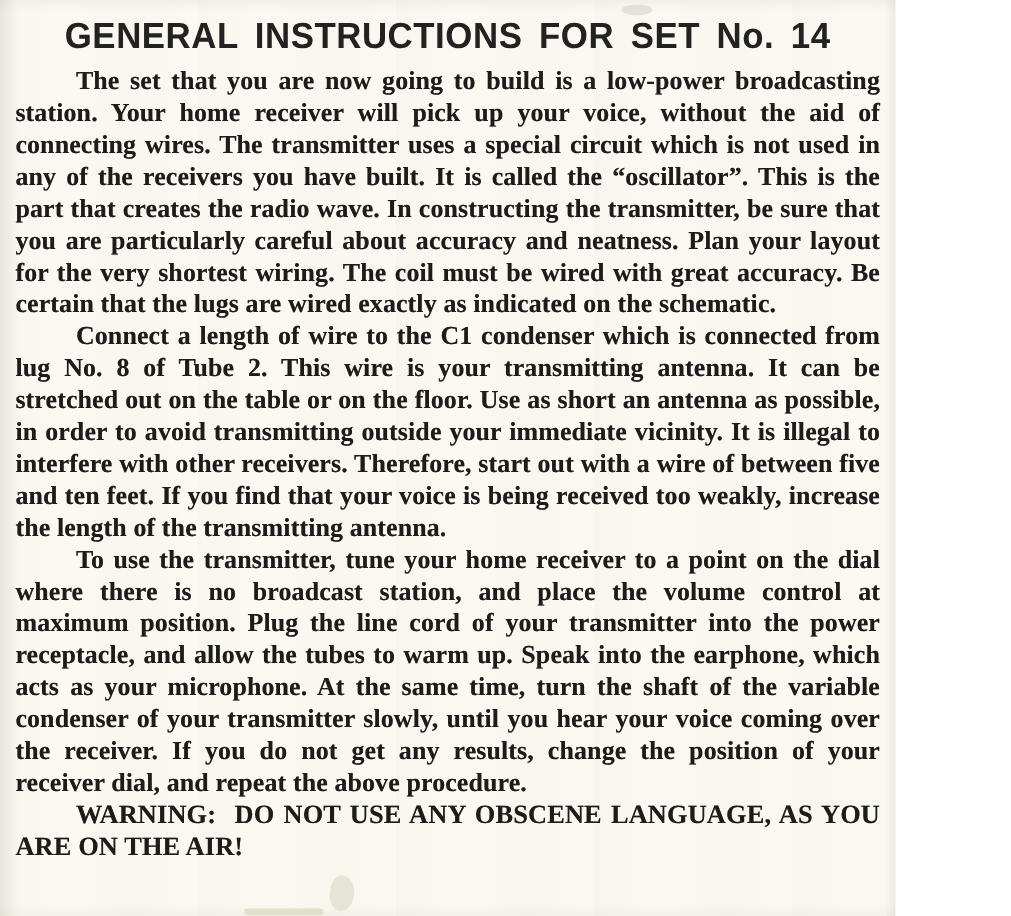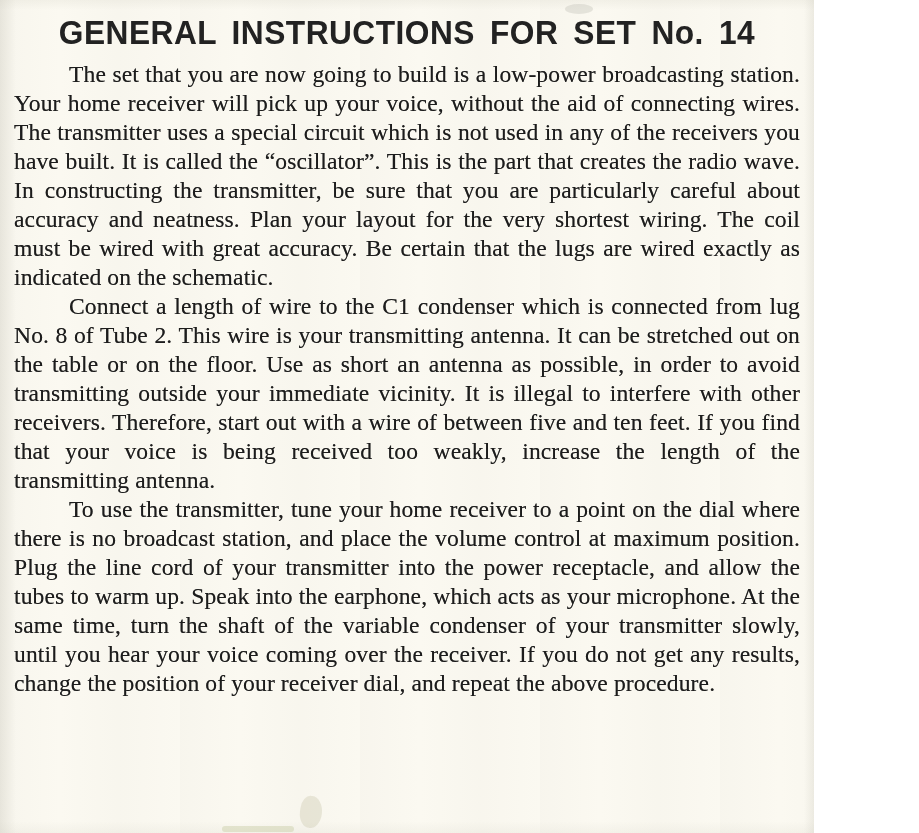--- a/index.html
+++ b/index.html
@@ -32,20 +32,21 @@
     font-size: 33px;
     line-height: 40px;
     letter-spacing: 0.5px;
     word-spacing: 6px;
     transform: scaleX(0.96);
     transform-origin: 50% 50%;
     color: #222222;
   }
   .bodytext {
     padding: 0 14px;
+    font-weight: bold;
   }
   .para {
     margin: 0;
     text-indent: 55px;
     text-align: justify;
     font-size: 23.6px;
     line-height: 29px;
     letter-spacing: 0.1px;
     text-shadow: 0 0 0.4px rgba(20,20,20,0.55);
   }
@@ -93,19 +94,20 @@
 </head>
 <body>
 
 <div class="page">
   <h1 class="title">GENERAL INSTRUCTIONS FOR SET No. 14</h1>
 
   <div class="bodytext">
     <p class="para">The set that you are now going to build is a low-power broadcasting station.  Your home receiver will pick up your voice, without the aid of connecting wires.  The transmitter uses a special circuit which is not used in any of the receivers you have built.  It is called the “oscillator”.  This is the part that creates the radio wave.  In constructing the transmitter, be sure that you are particularly careful about accuracy and neatness.  Plan your layout for the very shortest wiring.  The coil must be wired with great accuracy.  Be certain that the lugs are wired exactly as indicated on the schematic.</p>
     <p class="para">Connect a length of wire to the C1 condenser which is connected from lug No. 8 of Tube 2.  This wire is your transmitting antenna.  It can be stretched out on the table or on the floor.  Use as short an antenna as possible, in order to avoid transmitting outside your immediate vicinity.  It is illegal to interfere with other receivers.  Therefore, start out with a wire of between five and ten feet.  If you find that your voice is being received too weakly, increase the length of the transmitting antenna.</p>
     <p class="para">To use the transmitter, tune your home receiver to a point on the dial where there is no broadcast station, and place the volume control at maximum position.  Plug the line cord of your transmitter into the power receptacle, and allow the tubes to warm up.  Speak into the earphone, which acts as your microphone.  At the same time, turn the shaft of the variable condenser of your transmitter slowly, until you hear your voice coming over the receiver.  If you do not get any results, change the position of your receiver dial, and repeat the above procedure.</p>
+    <p class="para warning">WARNING:&nbsp; DO NOT USE ANY OBSCENE LANGUAGE, AS YOU ARE ON THE AIR!</p>
   </div>
 
   <div class="artifact spot-top"></div>
   <div class="artifact spot-top-right"></div>
   <div class="artifact smudge-bottom"></div>
   <div class="artifact tick-bottom"></div>
 </div>
 
 </body></html>

